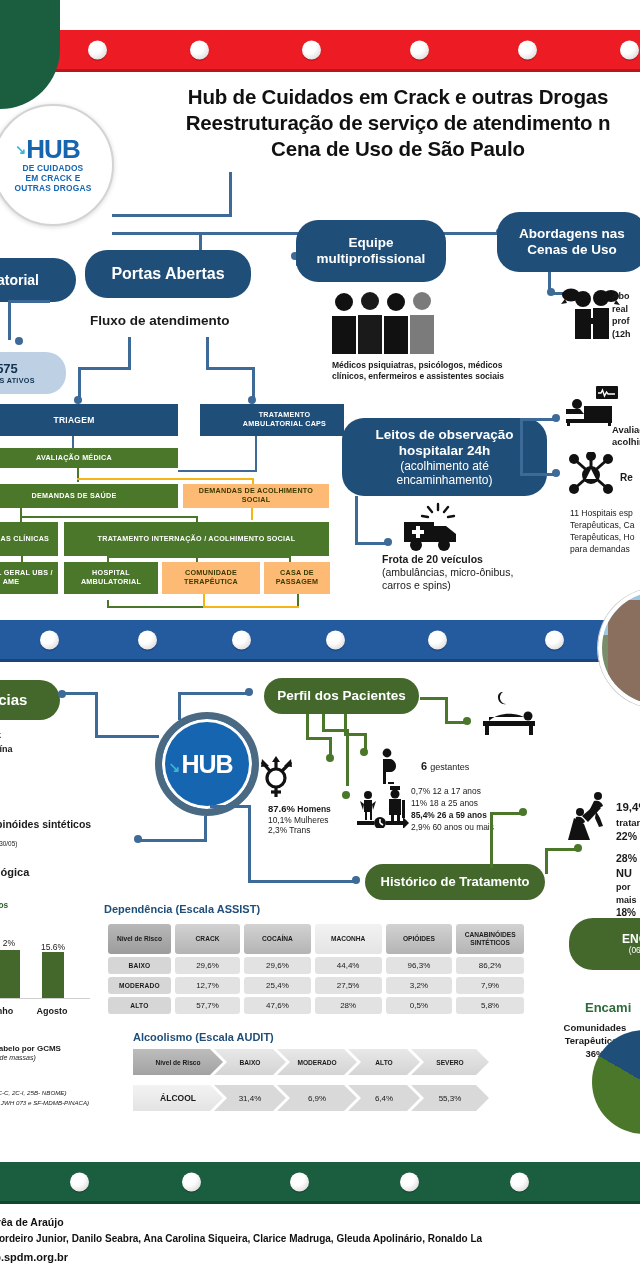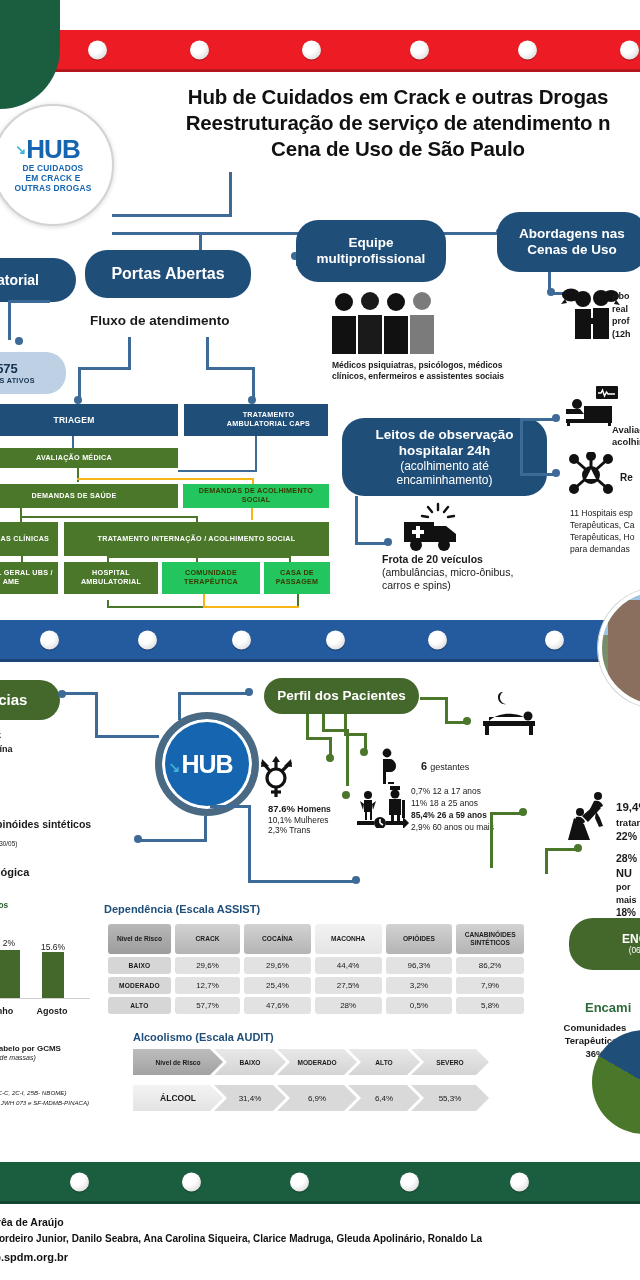--- a/index.html
+++ b/index.html
@@ -56,21 +56,21 @@
   .pill .sub { font-weight:normal; display:block; }
 
   
   .fbox {
     position:absolute; color:#fff; font-weight:bold; text-align:center;
     display:flex; align-items:center; justify-content:center; line-height:1.2;
     font-size:7.2px; letter-spacing:.25px; padding:2px 3px;
   }
   .fbox.blue   { background:#1f4e79; }
   .fbox.green  { background:#4a7729; }
-  .fbox.yellow { background:#22c55e; color:#3a3a00; }
+  .fbox.yellow { background:#fdba74; color:#3a3a00; }
 
   
   .ln { position:absolute; background:#3d6a96; }
   .ln.green { background:#4a7729; }
   .ln.yel   { background:#f5b615; }
   .dot { position:absolute; width:8px;height:8px;border-radius:50%;background:#3d6a96; }
   .dot.green{ background:#4a7729; }
 
   
   .txt { position:absolute; color:#1a1a1a; }
@@ -255,21 +255,21 @@
   <div class="dot" style="left:74px; top:396px;"></div>
 
   <div class="ln" style="left:206px; top:337px; width:3px; height:30px;"></div>
   <div class="ln" style="left:206px; top:367px; width:48px; height:3px;"></div>
   <div class="ln" style="left:252px; top:367px; width:3px; height:34px;"></div>
   <div class="dot" style="left:248px; top:396px;"></div>
 
   <div class="fbox blue" style="left:-30px; top:404px; width:208px; height:32px; font-size:8.5px;">
     <span>TRIAGEM</span>
   </div>
-  <div class="fbox blue" style="left:184px; top:404px; width:144px; height:32px;padding-left:28px;">
+  <div class="fbox blue" style="left:200px; top:404px; width:144px; height:32px;padding-left:28px;">
     <span>TRATAMENTO AMBULATORIAL CAPS</span>
   </div>
 
   <div class="ln" style="left:72px; top:436px; width:2px; height:12px;"></div>
   <div class="ln" style="left:255px; top:436px; width:2px; height:36px;"></div>
   <div class="ln" style="left:178px; top:470px; width:79px; height:2px;"></div>
 
   <div class="fbox green" style="left:-30px; top:448px; width:208px; height:20px;">
     <span>AVALIAÇÃO MÉDICA</span>
   </div>
@@ -574,20 +574,23 @@
     <g fill="#111">
       <path d="M28 2c-3 2-4 6-2 9 1 2 3 3 5 3-4 1-8-2-8-7 0-3 2-5 5-5z"></path>
       <circle cx="53" cy="26" r="4.5"></circle>
       <path d="M14 31c6-6 16-8 24-7 5 .5 9 2 11 3H14z"></path>
       <rect x="8" y="31" width="52" height="5"></rect>
       <rect x="10" y="36" width="4" height="9"></rect>
         <rect x="54" y="36" width="4" height="9"></rect>
     </g>
   </svg>
 
+  <div class="pill green" style="left:365px; top:864px; width:180px; height:36px; font-size:13px;">
+    <span>Histórico de Tratamento</span>
+  </div>
 
   <div class="ln green" style="left:490px; top:812px; width:3px; height:56px;"></div>
   <div class="ln green" style="left:490px; top:812px; width:32px; height:3px;"></div>
   <div class="dot green" style="left:519px; top:808px;"></div>
   <div class="ln green" style="left:545px; top:848px; width:32px; height:3px;"></div>
   <div class="ln green" style="left:545px; top:848px; width:3px; height:26px;"></div>
   <div class="dot green" style="left:574px; top:844px;"></div>
 
   <svg class="icon" style="left:568px; top:790px;" width="44" height="50" viewBox="0 0 44 50">
     <g fill="#111">

